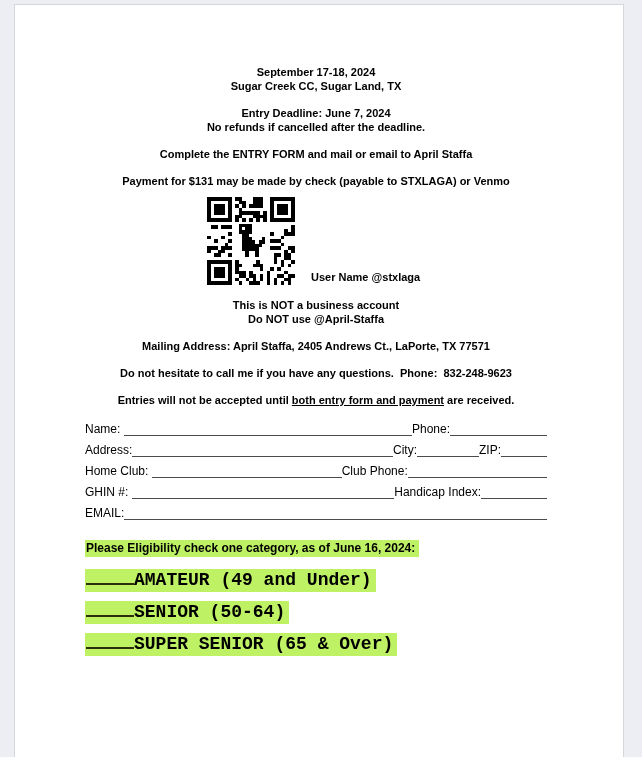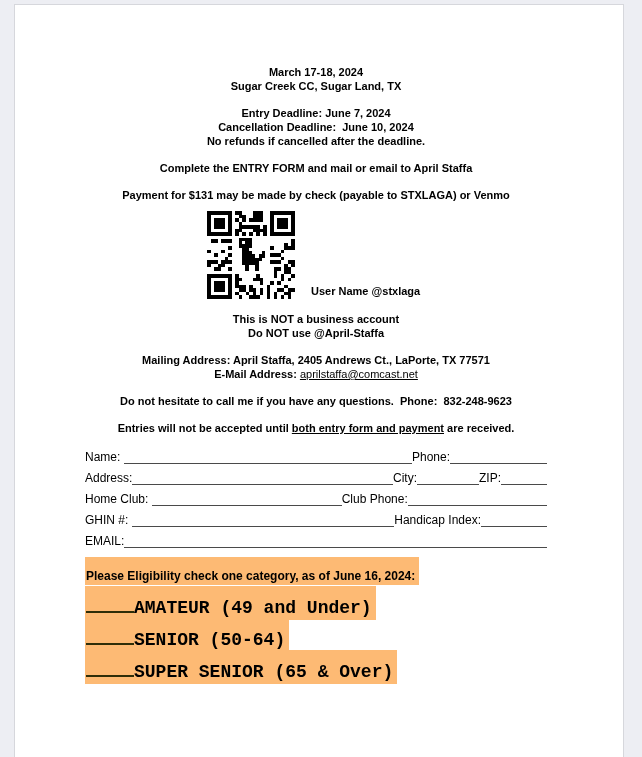--- a/index.html
+++ b/index.html
@@ -38,41 +38,40 @@
   .fill{border-bottom:1px solid #4a4a4a;height:100%;}
   .grow{flex:1 1 auto;}
   .w97{width:97px;}
   .w62{width:62px;}
   .w46{width:46px;}
   .w190{width:190px;}
   .w66{width:66px;}
 
   .elig{margin-top:20px;font-size:12px;font-weight:bold;line-height:16px;}
   .cat{margin-top:16px;font-size:18px;font-weight:bold;line-height:16px;font-family:Liberation Mono, monospace;}
-  .hl{background:#fdba74;padding:12px 4px 2px 1px;}
+  .hl{background:#bef264;padding:1px 4px 2px 1px;}
   .blank{
     display:inline-block;width:48px;height:11px;
     border-bottom:2px solid #2e2e08;
     vertical-align:baseline;
   }
 </style>
 </head>
 <body>
 
 <div class="page">
   <div class="content">
 
     <div class="blk c b">
-      <p>March 17-18, 2024</p>
+      <p>September 17-18, 2024</p>
       <p>Sugar Creek CC, Sugar Land, TX</p>
     </div>
 
     <div class="blk c b">
       <p class="pre">Entry Deadline: June 7, 2024</p>
-      <p class="pre">Cancellation Deadline:  June 10, 2024</p>
       <p>No refunds if cancelled after the deadline.</p>
     </div>
 
     <div class="blk c b">
       <p>Complete the ENTRY FORM and mail or email to April Staffa</p>
     </div>
 
     <div class="blk c b">
       <p>Payment for $131 may be made by check (payable to STXLAGA) or Venmo</p>
     </div>
@@ -265,21 +264,20 @@
       <div class="qr-caption">User Name @stxlaga</div>
     </div>
 
     <div class="blk c b">
       <p>This is NOT a business account</p>
       <p>Do NOT use @April-Staffa</p>
     </div>
 
     <div class="blk c b">
       <p>Mailing Address: April Staffa, 2405 Andrews Ct., LaPorte, TX 77571</p>
-      <p><span class="lbl">E-Mail Address: </span><span class="u reg">aprilstaffa@comcast.net</span></p>
     </div>
 
     <div class="blk c b">
       <p class="pre">Do not hesitate to call me if you have any questions.  Phone:  832-248-9623</p>
     </div>
 
     <div class="blk c b">
       <p><span class="lbl">Entries will not be accepted until </span><span class="u">both entry form and payment</span><span class="lbl"> are received.</span></p>
     </div>
 

